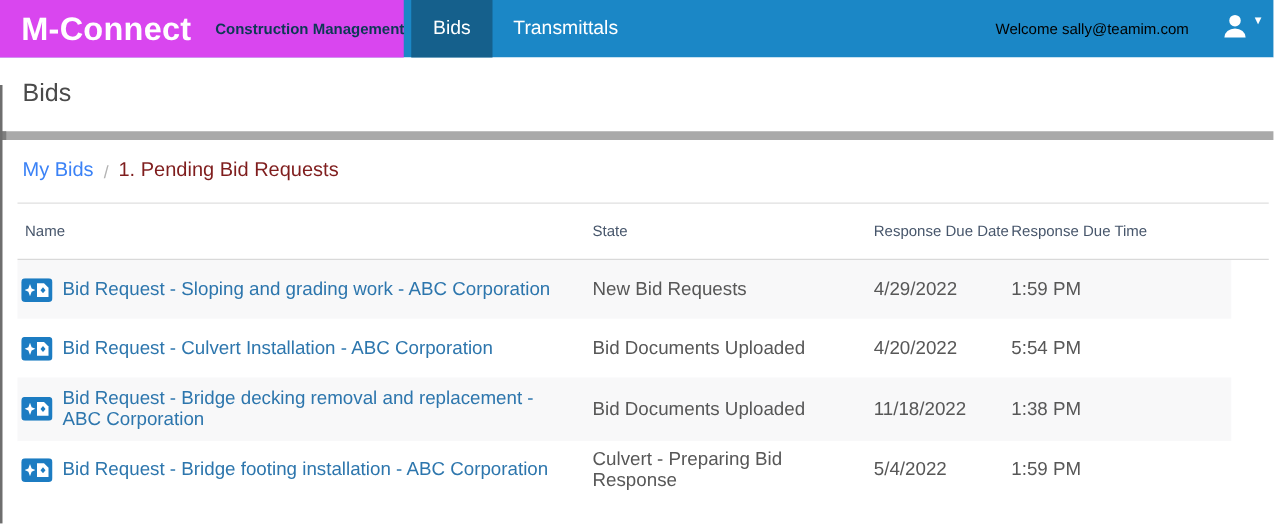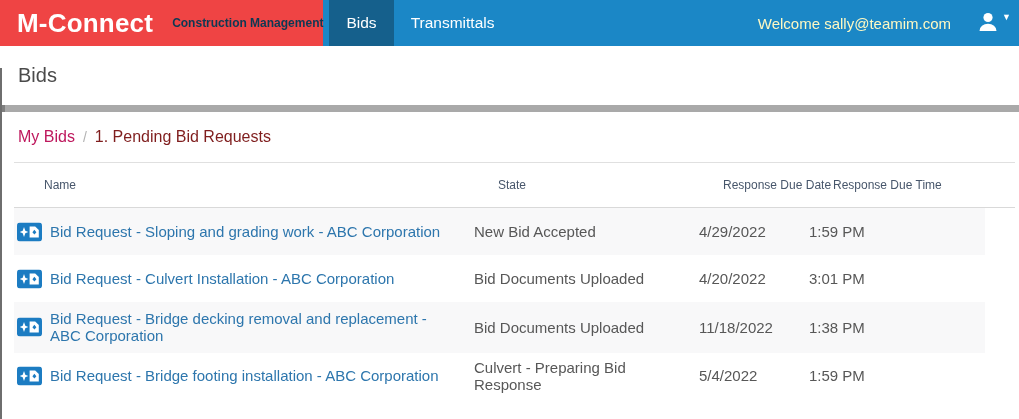--- a/index.html
+++ b/index.html
@@ -9,59 +9,59 @@
     position: relative; width: 1019px; height: 419px;
     background: #ffffff; overflow: hidden;
   }
 
   
   .topbar {
     display: flex; align-items: stretch; height: 46px;
     background: #1b87c6; color: #ffffff;
   }
   .brand-area {
-    display: flex; align-items: center; background: #ef4444;
+    display: flex; align-items: center; background: #d946ef;
     padding-left: 17px; height: 100%;
   }
   .logo { font-size: 26px; font-weight: bold; color: #ffffff; letter-spacing: 0.2px; cursor: pointer; }
   .app-name { margin-left: 19px; font-size: 12px; font-weight: bold; color: #0c3954; white-space: nowrap; }
   .nav-item {
     display: flex; align-items: center; padding: 0 17px;
     font-size: 15.5px; color: #ffffff; cursor: pointer; white-space: nowrap;
   }
   .nav-item.active { background: #15608c; margin-left: 6px; }
   .topbar-right { display: flex; align-items: center; margin-left: auto; padding-right: 8px; }
-  .welcome { font-size: 15px; color: #fef9c3; white-space: nowrap; }
+  .welcome { font-size: 12px; color: #000000; white-space: nowrap; }
   .user-btn { display: flex; align-items: flex-start; margin-left: 26px; cursor: pointer; }
   .user-caret { color: #ffffff; font-size: 9px; line-height: 9px; margin-top: 3px; margin-left: 2px; }
 
   
   .title-bar { height: 59px; display: flex; align-items: center; padding-left: 18px; background: #ffffff; }
   .page-title { font-size: 20px; color: #4a4a4a; }
 
   .divider-band { height: 7px; background: #a9a9a9; position: relative; }
   .divider-band::before { content: ""; position: absolute; left: 0; top: 0; width: 5px; height: 7px; background: #7e7e7e; }
 
   
   .edge-line { position: absolute; left: 0; top: 68px; bottom: 0; width: 2px; background: #6e6e6e; }
 
   
   .breadcrumb-bar { height: 50px; display: flex; align-items: center; padding-left: 18px; font-size: 16px; }
-  .crumb { color: #be185d; cursor: pointer; }
+  .crumb { color: #3b82f6; cursor: pointer; }
   .crumb.current { color: #7f1d1d; cursor: default; }
   .crumb-sep { color: #b3b3b3; margin: 0 8px; font-size: 14px; }
 
   .hline { margin-left: 14px; width: 1001px; border-top: 1px solid #e0e0e0; }
   .hline.header-line { border-top-color: #d9d9d9; }
 
   .grid-header {
     display: grid; grid-template-columns: 446px 225px 110px 190px;
     width: 971px; margin-left: 14px; height: 44px; align-items: center;
   }
-  .col-h { font-size: 12px; color: #47566b; padding-left: 14px; white-space: nowrap; cursor: pointer; margin-left: 24px; }
+  .col-h { font-size: 12px; color: #47566b; padding-left: 14px; white-space: nowrap; cursor: pointer; }
   .col-h.first { padding-left: 6px; }
 
   .trow {
     display: grid; grid-template-columns: 446px 225px 110px 190px;
     width: 971px; margin-left: 14px; min-height: 47px; align-items: center;
     background: #ffffff; cursor: pointer;
   }
   .trow.alt { background: #f8f8f9; }
   .cell { font-size: 15px; color: #575757; padding-left: 14px; line-height: 1.15; }
   .name-cell { position: relative; padding: 8px 10px 8px 36px; }
@@ -124,40 +124,40 @@
         <span class="row-icon">
           <svg width="25" height="19" viewBox="0 0 25 19">
             <rect x="0" y="0" width="25" height="19" rx="3.2" fill="#1c7cc2"></rect>
             <path d="M7 4.6 L8.3 8.2 L11.3 9.5 L8.3 10.8 L7 14.4 L5.7 10.8 L2.7 9.5 L5.7 8.2 Z" fill="#ffffff"></path>
             <path d="M12.6 4 h5.6 l3.6 3.6 V15 h-9.2 Z" fill="#ffffff"></path>
             <path d="M17.4 7.3 L19.4 9.7 L17.4 12.1 L15.4 9.7 Z" fill="#1c7cc2"></path>
           </svg>
         </span>
         <a class="name-link" href="#">Bid Request - Sloping and grading work - ABC Corporation</a>
       </div>
-      <div class="cell">New Bid Accepted</div>
+      <div class="cell">New Bid Requests</div>
       <div class="cell">4/29/2022</div>
       <div class="cell">1:59 PM</div>
     </div>
 
     <div class="trow">
       <div class="cell name-cell">
         <span class="row-icon">
           <svg width="25" height="19" viewBox="0 0 25 19">
             <rect x="0" y="0" width="25" height="19" rx="3.2" fill="#1c7cc2"></rect>
             <path d="M7 4.6 L8.3 8.2 L11.3 9.5 L8.3 10.8 L7 14.4 L5.7 10.8 L2.7 9.5 L5.7 8.2 Z" fill="#ffffff"></path>
             <path d="M12.6 4 h5.6 l3.6 3.6 V15 h-9.2 Z" fill="#ffffff"></path>
             <path d="M17.4 7.3 L19.4 9.7 L17.4 12.1 L15.4 9.7 Z" fill="#1c7cc2"></path>
           </svg>
         </span>
         <a class="name-link" href="#">Bid Request - Culvert Installation - ABC Corporation</a>
       </div>
       <div class="cell">Bid Documents Uploaded</div>
       <div class="cell">4/20/2022</div>
-      <div class="cell">3:01 PM</div>
+      <div class="cell">5:54 PM</div>
     </div>
 
     <div class="trow alt">
       <div class="cell name-cell">
         <span class="row-icon">
           <svg width="25" height="19" viewBox="0 0 25 19">
             <rect x="0" y="0" width="25" height="19" rx="3.2" fill="#1c7cc2"></rect>
             <path d="M7 4.6 L8.3 8.2 L11.3 9.5 L8.3 10.8 L7 14.4 L5.7 10.8 L2.7 9.5 L5.7 8.2 Z" fill="#ffffff"></path>
             <path d="M12.6 4 h5.6 l3.6 3.6 V15 h-9.2 Z" fill="#ffffff"></path>
             <path d="M17.4 7.3 L19.4 9.7 L17.4 12.1 L15.4 9.7 Z" fill="#1c7cc2"></path>

